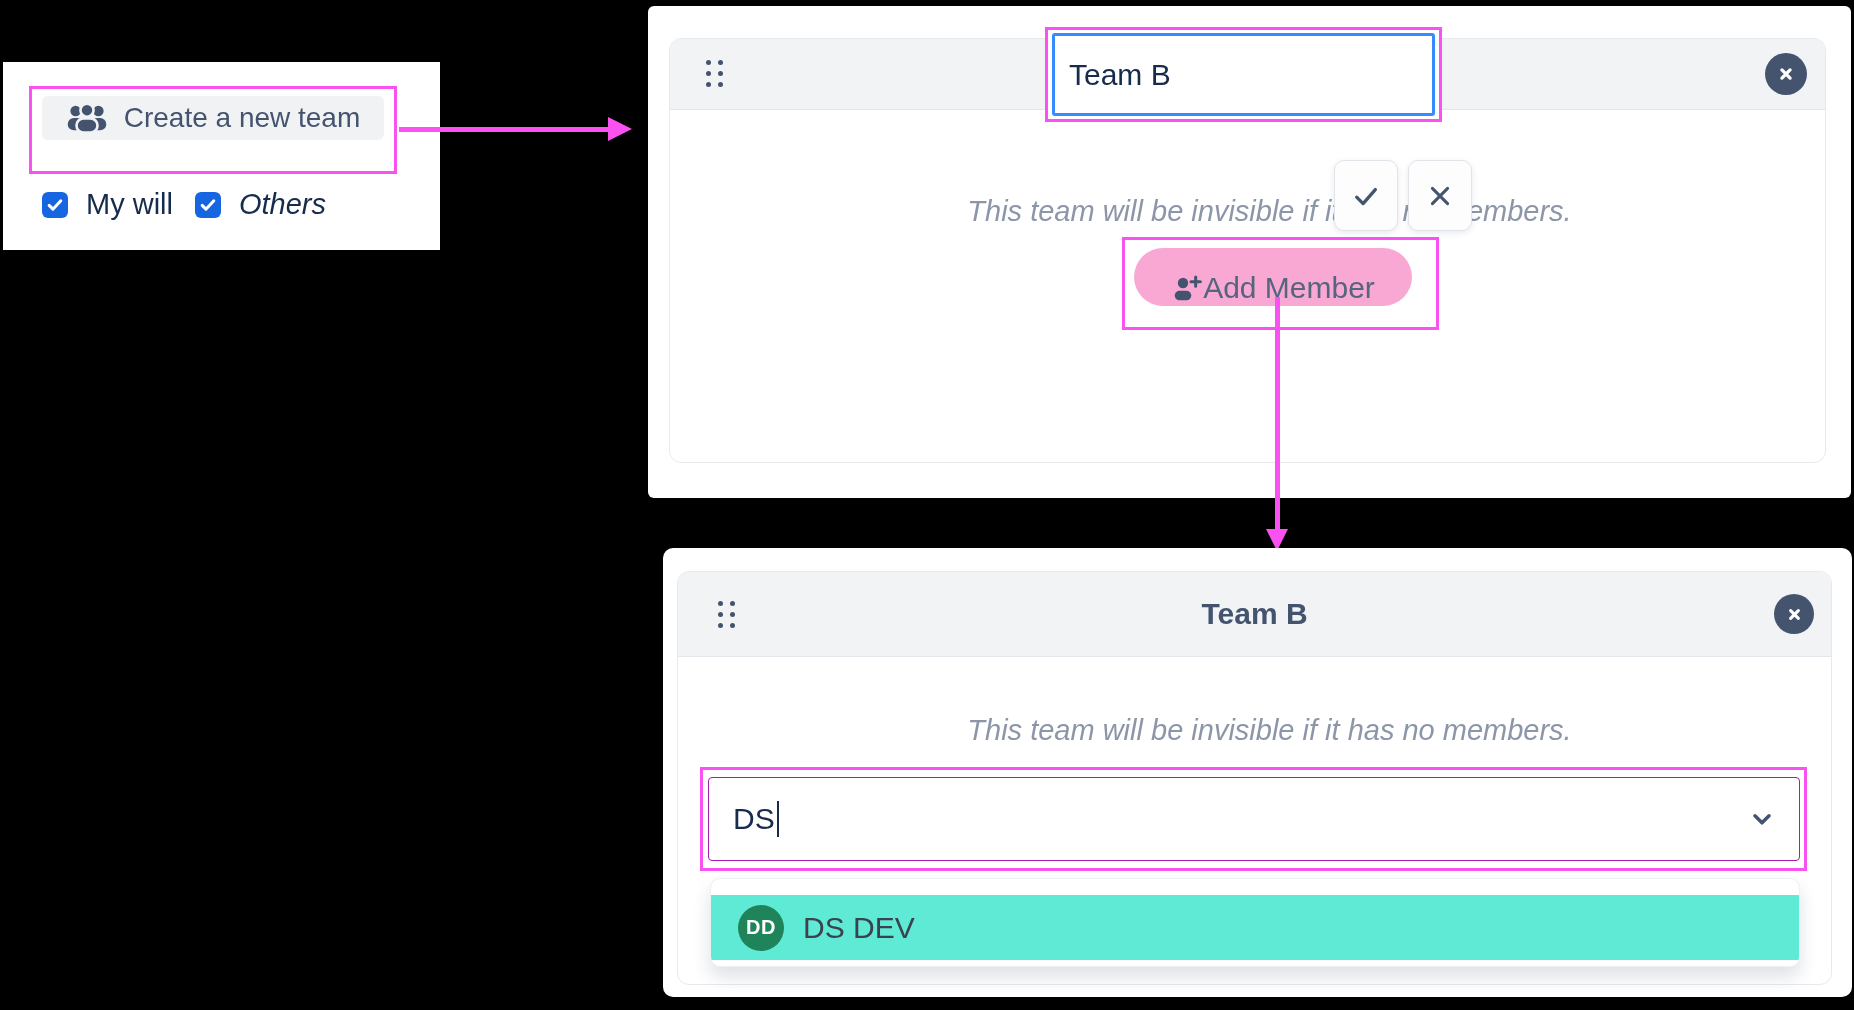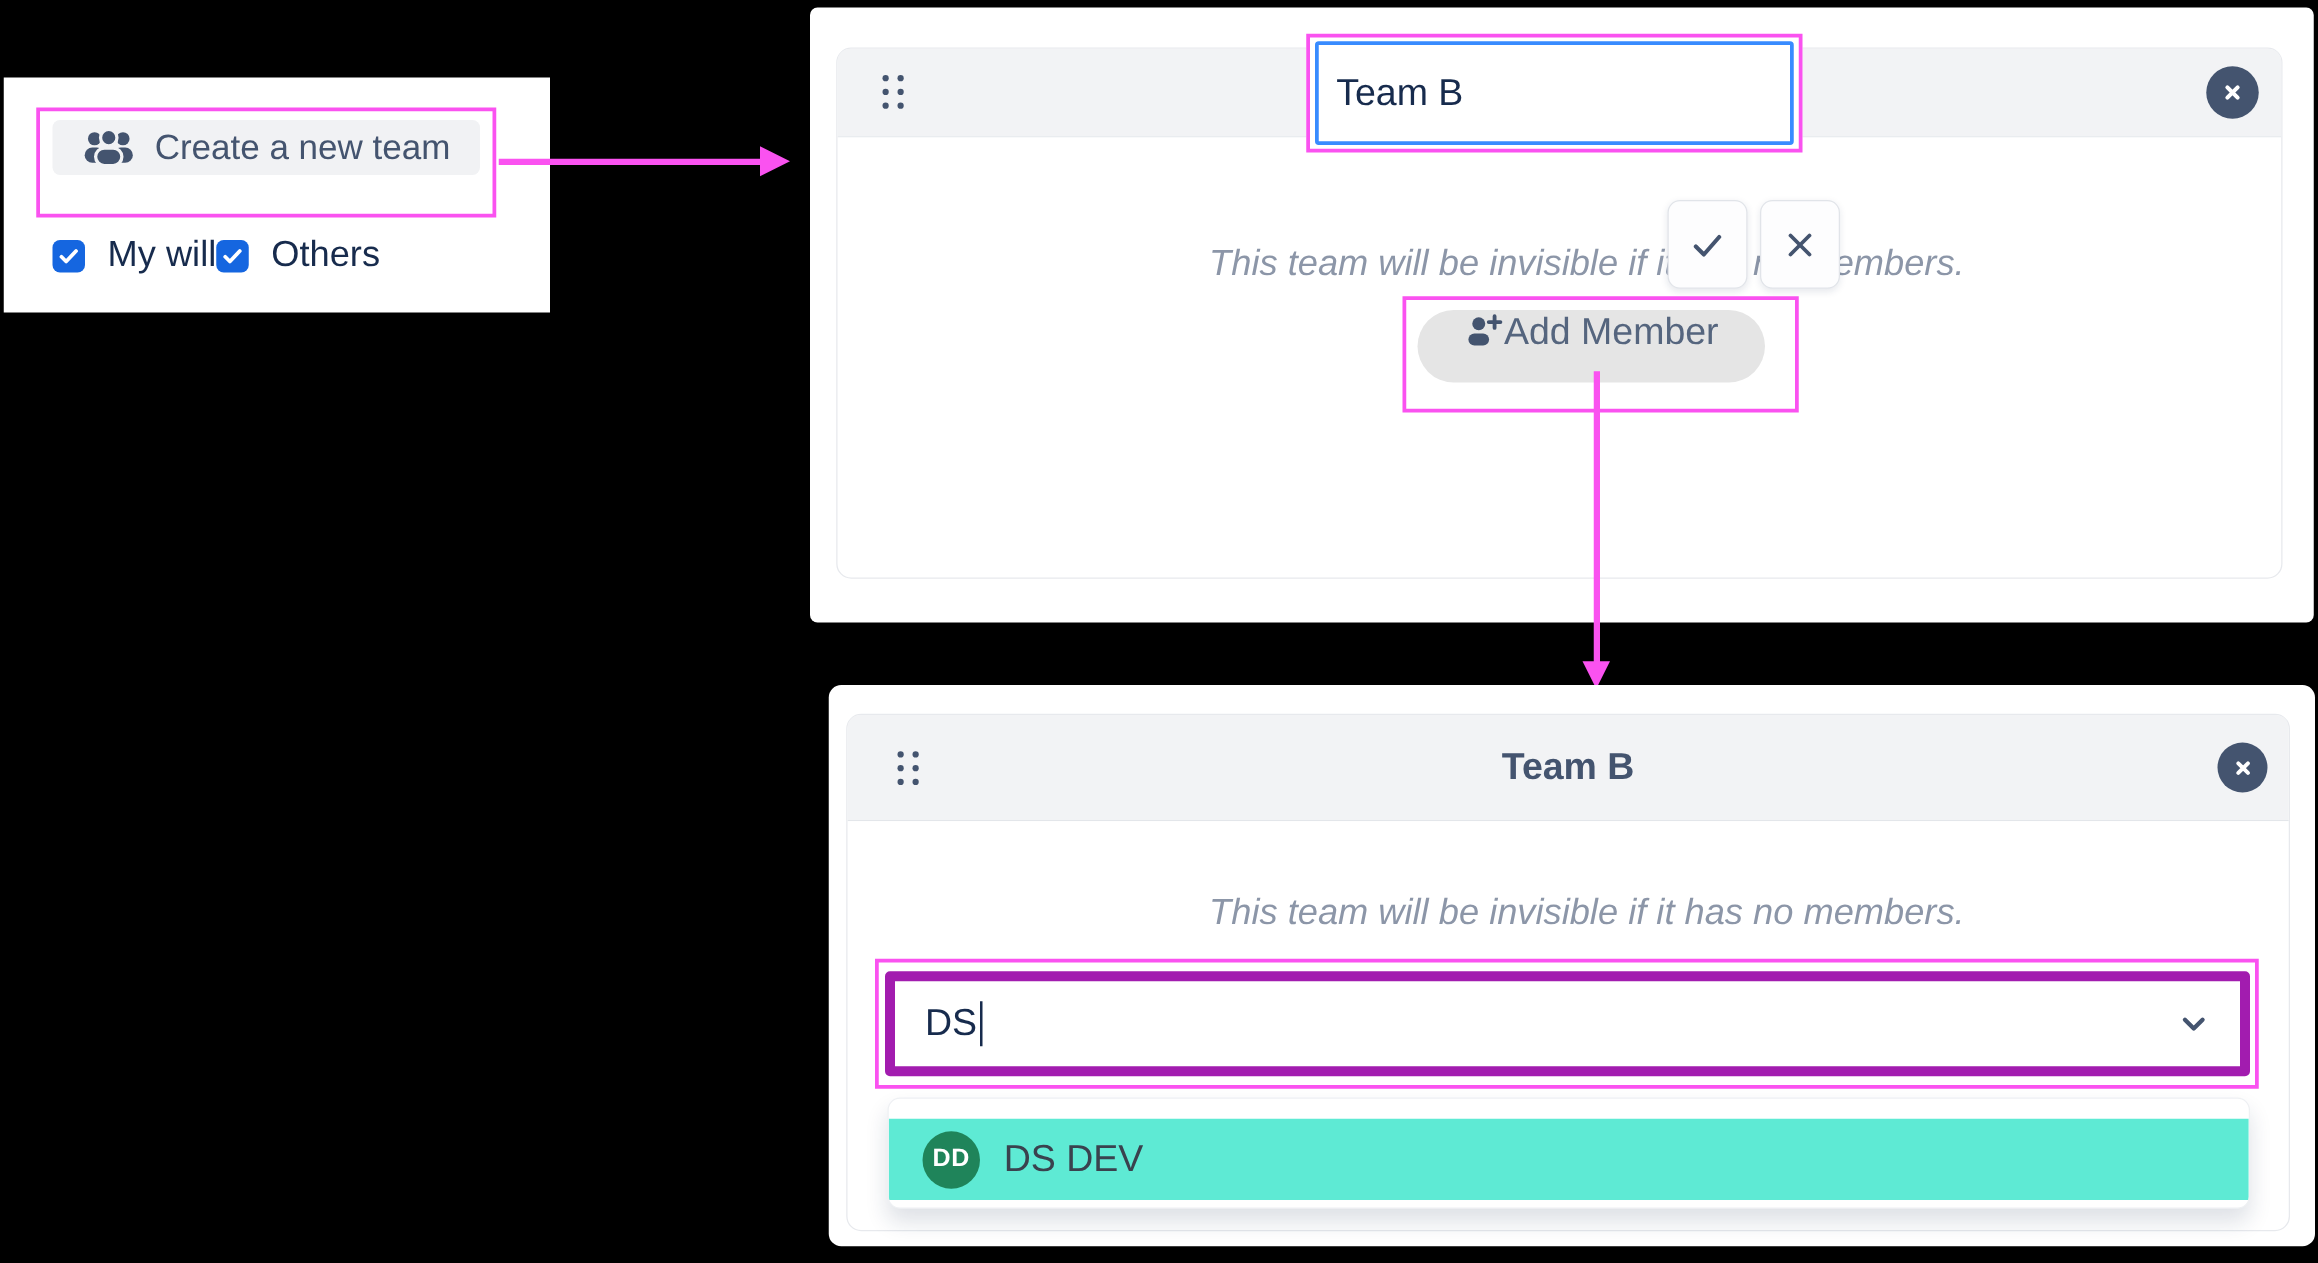--- a/index.html
+++ b/index.html
@@ -18,21 +18,21 @@
   .hint{position:absolute;text-align:center;font-style:italic;font-size:29px;color:#8c96a8;}
 
   
   .panel-left{position:absolute;left:3px;top:62px;width:437px;height:188px;background:#fff;}
   .create-hl{left:26px;top:24px;width:368px;height:88px;}
   .create-btn{position:absolute;left:10px;top:7px;width:342px;height:44px;background:#f1f2f4;border:none;
               border-radius:6px;display:flex;align-items:center;justify-content:center;gap:16px;
               font-family:inherit;font-size:28px;color:#44546f;cursor:pointer;}
   .cb-row{position:absolute;left:39px;top:126px;display:flex;align-items:center;}
   .cb-item{display:flex;align-items:center;cursor:pointer;}
-  .cb-item + .cb-item{}
+  .cb-item + .cb-item{margin-left:22px;font-style:italic;}
   .cb-box{width:26px;height:26px;border-radius:6px;background:#1566e0;display:flex;align-items:center;
           justify-content:center;flex:0 0 auto;}
   .cb-label{margin-left:18px;font-size:29px;color:#172b4d;}
 
   
   .arrow1-line{position:absolute;left:399px;top:127px;width:211px;height:5px;background:#fa52f0;}
   .arrow1-head{position:absolute;left:608px;top:117px;width:0;height:0;
                border-top:12px solid transparent;border-bottom:12px solid transparent;border-left:24px solid #fa52f0;}
   .arrow2-line{position:absolute;left:1275px;top:297px;width:5px;height:234px;background:#fa52f0;}
   .arrow2-head{position:absolute;left:1266px;top:529px;width:0;height:0;
@@ -48,34 +48,34 @@
   .team-name-input{position:absolute;left:4px;top:3px;width:383px;height:83px;border:3px solid #388bff;
                    border-radius:3px;box-sizing:border-box;font-family:inherit;font-size:30px;color:#172b4d;
                    padding:0 0 0 14px;outline:none;background:#fff;}
   .hint-top{left:21px;top:156px;width:1157px;}
   .confirm-row{position:absolute;left:664px;top:121px;display:flex;gap:10px;}
   .mini-btn{width:64px;height:71px;background:#fdfdfe;border:1px solid #e1e4e9;border-radius:10px;
             display:flex;align-items:center;justify-content:center;cursor:pointer;
             box-shadow:0 2px 6px rgba(23,43,77,.10);padding:0;}
   .add-hl{left:452px;top:198px;width:317px;height:93px;}
   .add-pill{position:absolute;left:9px;top:8px;width:278px;height:58px;border:none;border-radius:29px;
-            background:#e5e5e5;display:flex;align-items:flex-start;justify-content:center;
+            background:#f9a8d4;display:flex;align-items:flex-end;justify-content:center;
             font-family:inherit;font-size:30px;color:#55657e;cursor:pointer;}
 
   
   .frag-bottom{position:absolute;left:663px;top:548px;width:1189px;height:449px;background:#fff;border-radius:10px;}
   .card-bottom{left:14px;top:23px;width:1155px;height:414px;}
   .card-bottom .card-header{height:84px;}
   .card-bottom .drag{left:40px;top:29px;}
   .card-bottom .closebtn{right:17px;top:22px;width:40px;height:40px;}
   .card-title{position:absolute;left:0;top:0;width:100%;height:84px;line-height:84px;text-align:center;
               font-size:30px;font-weight:bold;color:#44546f;}
   .hint-bottom{left:14px;top:142px;width:1155px;}
   .search-hl{left:37px;top:219px;width:1107px;height:104px;background:#fff;}
-  .combobox{position:absolute;left:5px;top:7px;width:1092px;height:84px;border:8px solid #a21caf;border-radius:4px;
+  .combobox{position:absolute;left:5px;top:7px;width:1092px;height:84px;border:1px solid #a21caf;border-radius:4px;
             box-sizing:border-box;background:#fff;display:flex;align-items:center;padding:0 24px;cursor:text;}
   .combo-text{font-size:30px;color:#172b4d;}
   .caret{display:inline-block;width:2.5px;height:36px;background:#172b4d;margin-left:2px;vertical-align:-7px;}
   .chev{margin-left:auto;display:flex;align-items:center;cursor:pointer;}
   .dropdown{position:absolute;left:47px;top:330px;width:1090px;height:89px;background:#fff;border:1px solid #eef0f3;
             border-radius:10px;box-shadow:0 10px 18px rgba(23,43,77,.14);box-sizing:border-box;overflow:hidden;}
   .option{position:absolute;left:0;top:16px;width:100%;height:65px;background:#5eead4;display:flex;
           align-items:center;padding-left:27px;box-sizing:border-box;cursor:pointer;}
   .avatar{width:46px;height:46px;border-radius:50%;background:#1f845a;color:#fff;font-size:20px;font-weight:bold;
           display:flex;align-items:center;justify-content:center;letter-spacing:.5px;flex:0 0 auto;}

